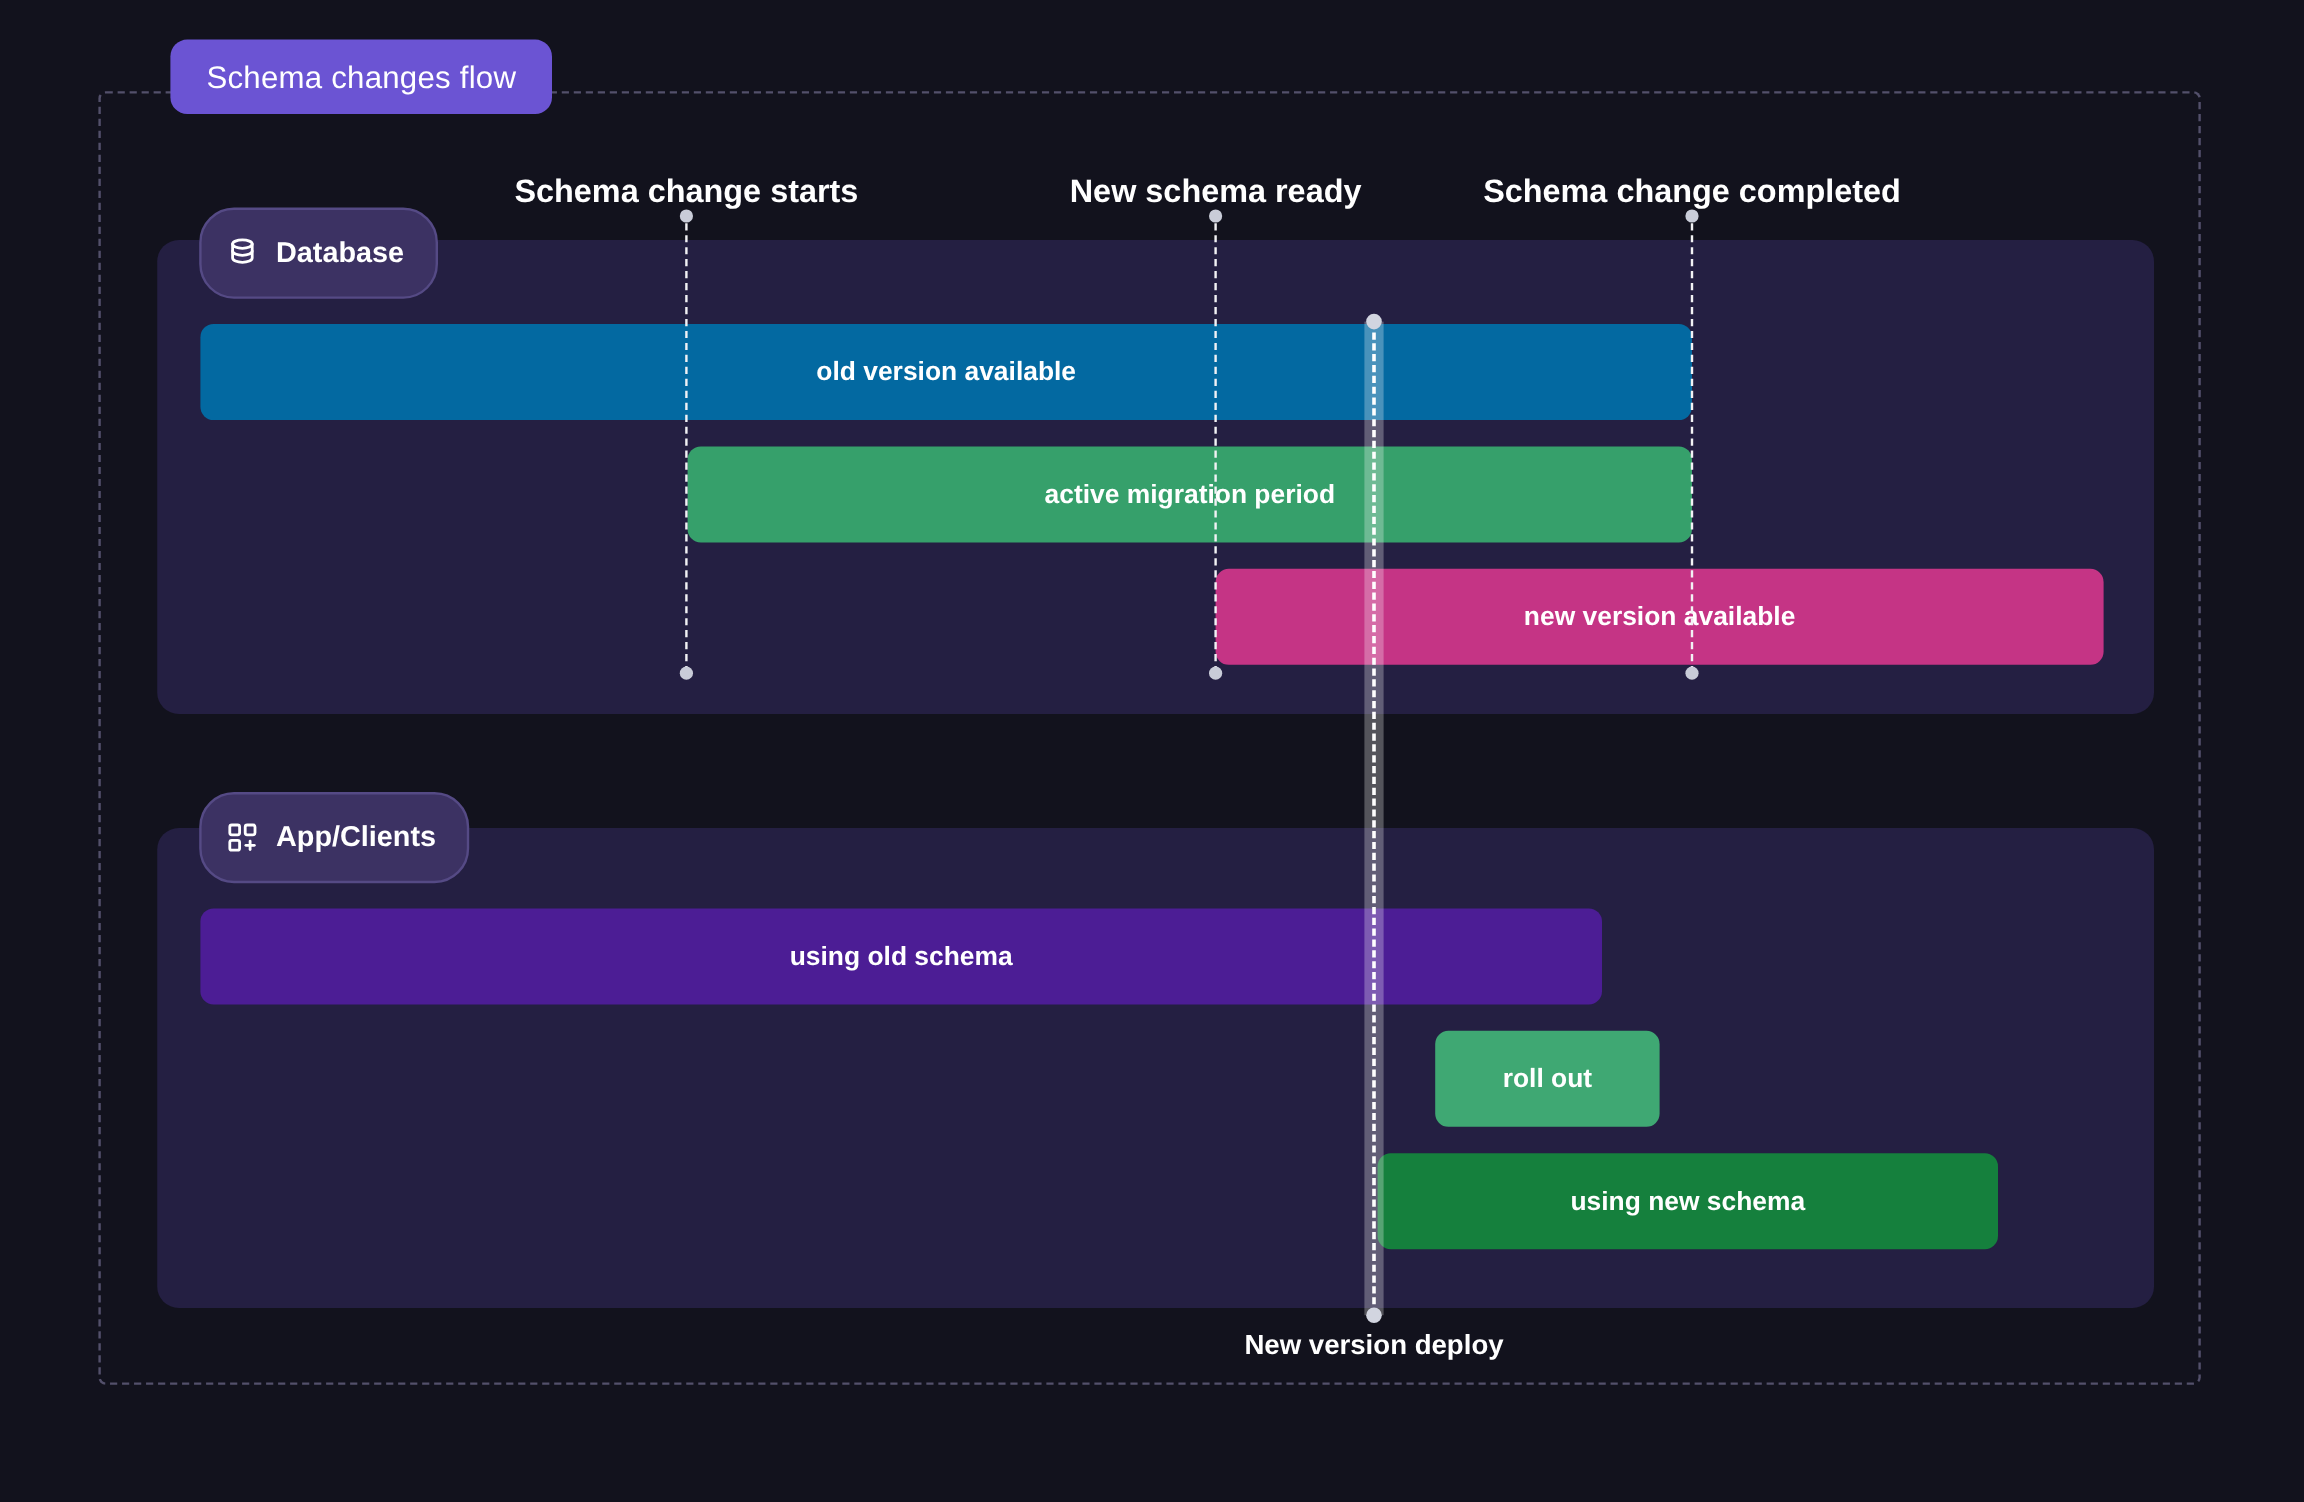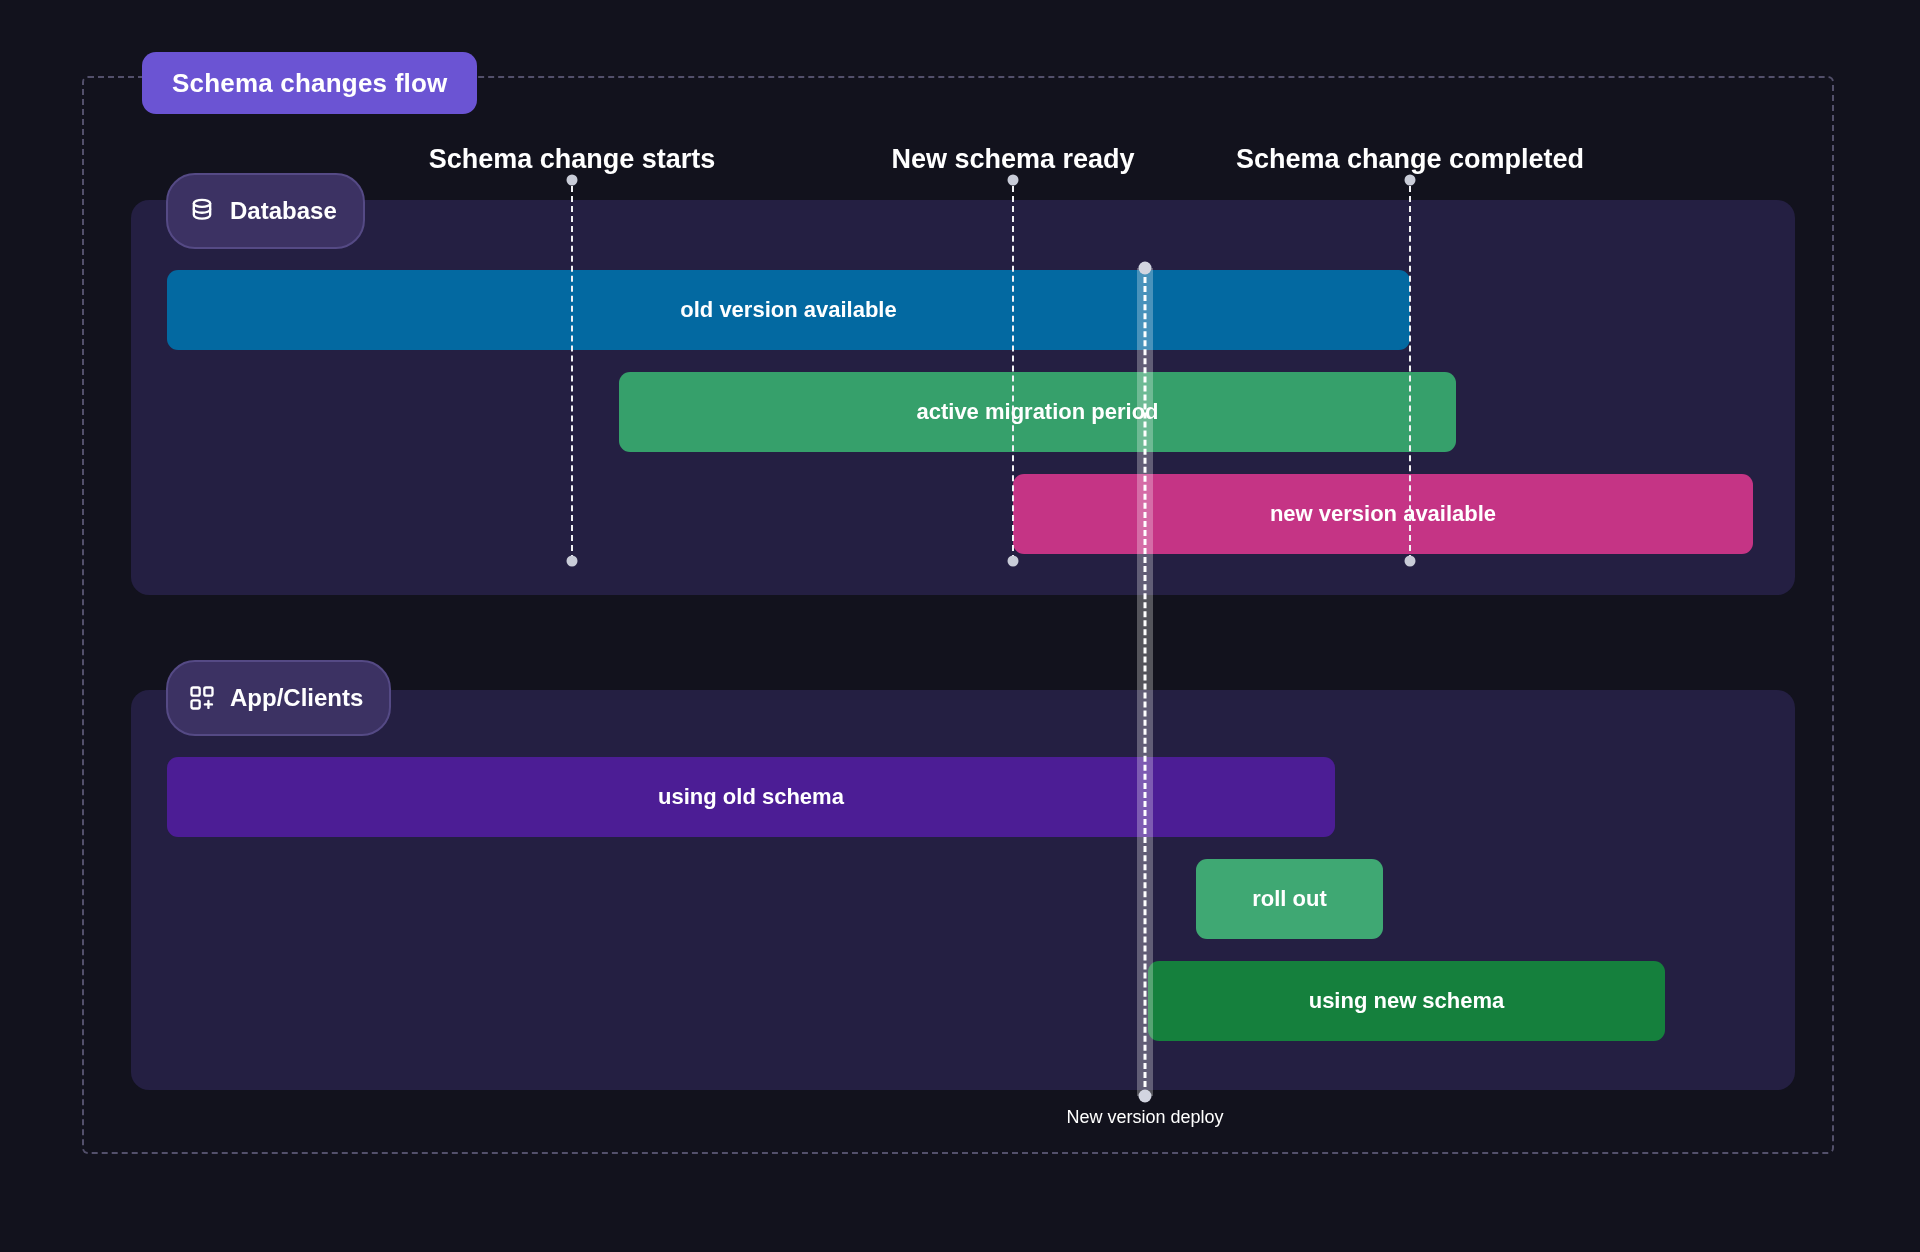--- a/index.html
+++ b/index.html
@@ -26,29 +26,29 @@
     height: 1078px;
     border: 2px dashed #53506b;
     border-radius: 6px;
     box-sizing: border-box;
   }
 
   
   #title-badge {
     position: absolute;
     left: 142px;
-    top: 52px;
+    top: 33px;
     height: 62px;
     padding: 0 30px;
     display: flex;
     align-items: center;
     background: #6b54d3;
     border-radius: 14px;
     font-size: 26px;
-    font-weight: bold;
+    font-weight: normal;
     letter-spacing: .2px;
     z-index: 6;
     white-space: nowrap;
   }
 
   
   .milestone-label {
     position: absolute;
     transform: translateX(-50%);
     font-size: 27px;
@@ -143,22 +143,22 @@
     width: 13px;
     height: 13px;
     border-radius: 50%;
     background: #d2d5e0;
     transform: translate(-50%, -50%);
     z-index: 7;
   }
   #deploy-label {
     position: absolute;
     transform: translateX(-50%);
-    font-size: 18px;
-    font-weight: normal;
+    font-size: 23px;
+    font-weight: bold;
     white-space: nowrap;
     z-index: 6;
     text-align: center;
   }
 </style>
 </head>
 <body>
 
 <div id="diagram-frame"></div>
 
@@ -202,21 +202,21 @@
     <div class="milestone-dot" style="left: 1013px; top: 180px;"></div>
     <div class="milestone-line" style="left: 1013px; top: 186px; height: 375px;"></div>
     <div class="milestone-dot" style="left: 1013px; top: 561px;"></div>
     <div class="milestone-label" style="left: 1410px; top: 144px;">Schema change completed</div>
     <div class="milestone-dot" style="left: 1410px; top: 180px;"></div>
     <div class="milestone-line" style="left: 1410px; top: 186px; height: 375px;"></div>
     <div class="milestone-dot" style="left: 1410px; top: 561px;"></div>
     <div class="bar" style="left: 167px; top: 270px; width: 1243px; background: #0369a1;">
       <span>old version available</span>
     </div>
-    <div class="bar" style="left: 573px; top: 372px; width: 837px; background: rgb(54, 160, 107); margin-left: 46px;">
+    <div class="bar" style="left: 573px; top: 372px; width: 837px; background: rgb(54, 160, 107);">
       <span>active migration period</span>
     </div>
     <div class="bar" style="left: 1013px; top: 474px; width: 740px; background: rgb(197, 52, 133);">
       <span>new version available</span>
     </div>
     <div class="bar" style="left: 167px; top: 757px; width: 1168px; background: #4c1d95;">
       <span>using old schema</span>
     </div>
     <div class="bar" style="left: 1148px; top: 859px; width: 187px; background: rgb(63, 168, 115); margin-left: 48px;">
       <span>roll out</span>

